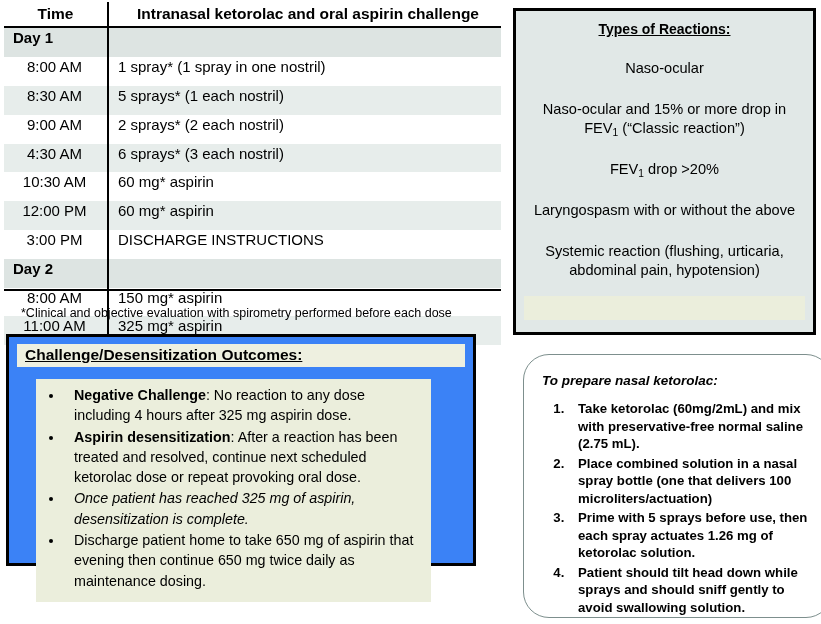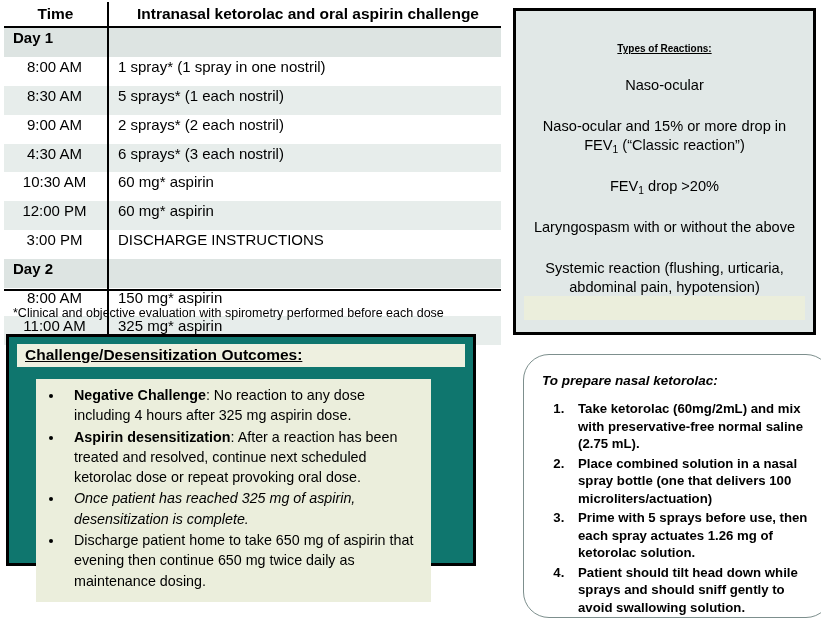--- a/index.html
+++ b/index.html
@@ -74,35 +74,35 @@
     left: 4px;
     top: 289px;
     width: 497px;
     height: 2px;
     background: #000;
   }
 
   
   #table-footnote {
     position: absolute;
-    left: 13px;
+    left: 21px;
     top: 306px;
     font-size: 12.5px;
     white-space: nowrap;
   }
 
   
   #outcomes-box {
     position: absolute;
     left: 6px;
     top: 334px;
     width: 470px;
     height: 232px;
     border: 3px solid #000;
-    background: #0f766e;
+    background: #3b82f6;
     box-sizing: border-box;
   }
   #outcomes-title-strip {
     background: #eef0e0;
     margin: 7px 8px 0 8px;
     padding: 2px 0 3px 8px;
   }
   #outcomes-title {
     font-size: 15.5px;
     font-weight: bold;
@@ -136,24 +136,24 @@
     left: 513px;
     top: 8px;
     width: 303px;
     height: 327px;
     border: 3px solid #000;
     background: #e1e8e7;
     box-sizing: border-box;
     text-align: center;
   }
   #types-title {
-    font-size: 10px;
+    font-size: 14px;
     font-weight: bold;
     text-decoration: underline;
-    margin-top: 32px;
+    margin-top: 10px;
   }
   .types-line {
     font-size: 14.6px;
     line-height: 1.3;
     margin-top: 22px;
     padding: 0 4px;
   }
   #types-cream-band {
     position: absolute;
     left: 8px;

